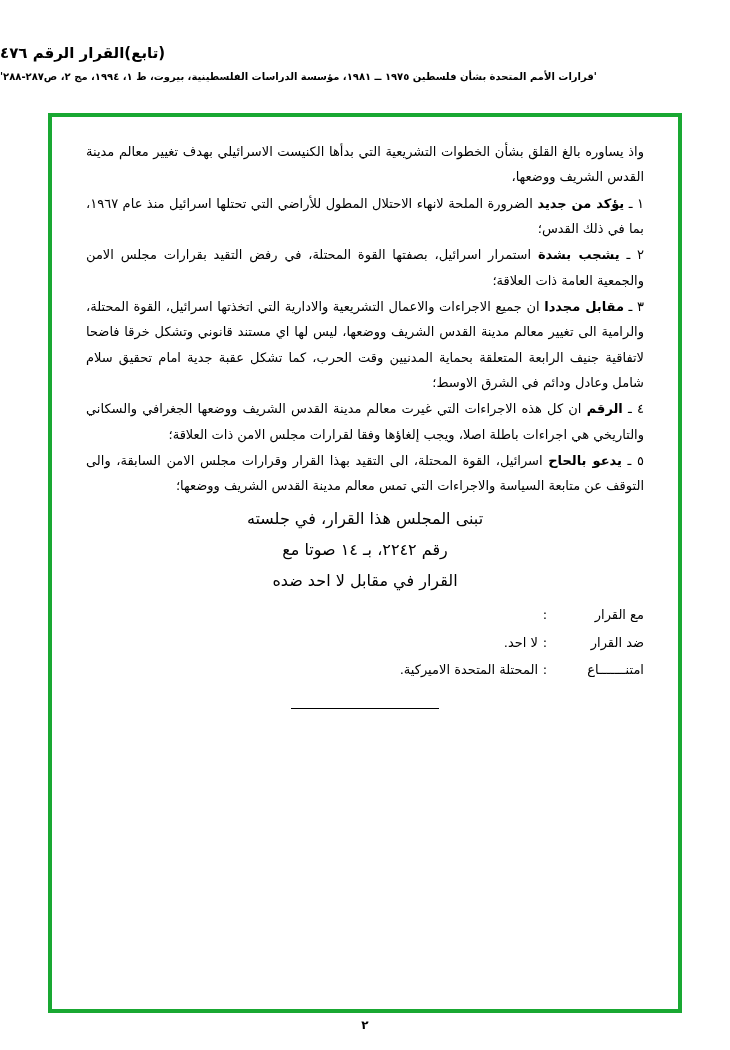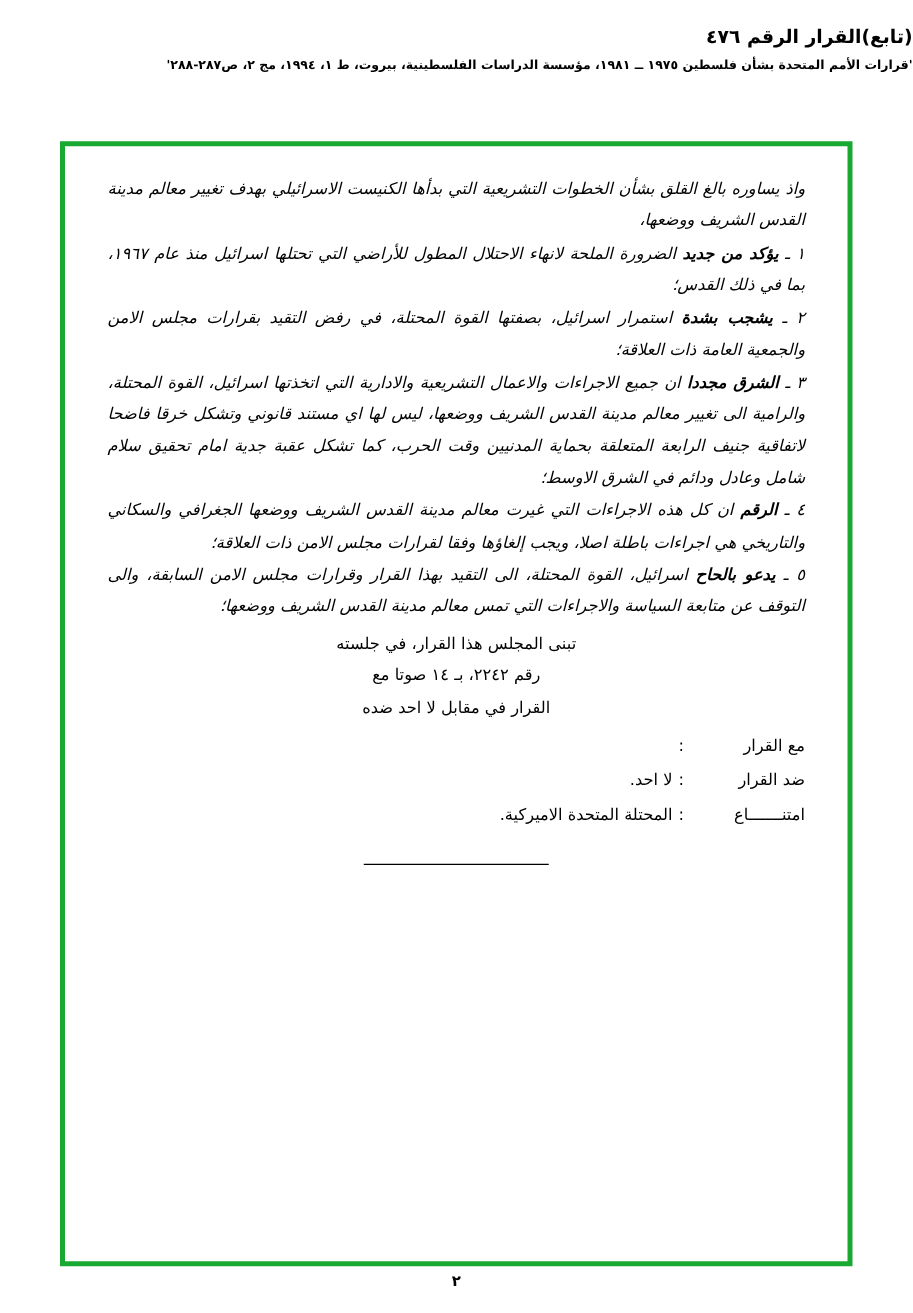--- a/index.html
+++ b/index.html
@@ -15,22 +15,22 @@
     position: relative;
     overflow: hidden;
   }
   .page {
     width: 730px;
     height: 1050px;
     position: relative;
     box-sizing: border-box;
   }
   .doc-header {
-    text-align: right;
-    padding-top: 20px;
+    text-align: left;
+    padding-top: 44px;
   }
   .doc-title {
     font-family: "DejaVu Sans", sans-serif;
     font-size: 15px;
     font-weight: bold;
     letter-spacing: 0.5px;
     direction: rtl;
   }
   .doc-source {
     font-family: "DejaVu Sans", sans-serif;
@@ -63,28 +63,27 @@
     font-size: 13px;
     line-height: 1.95;
     text-align: justify;
     text-justify: inter-word;
     direction: rtl;
   }
   .para {
     margin: 0 0 1px 0;
     padding: 0;
     text-indent: 0;
-    font-style: italic;
   }
   .lead {
     font-weight: bold;
   }
   .tally {
     font-family: "DejaVu Sans", sans-serif;
-    font-size: 13px;
+    font-size: 16px;
     line-height: 1.95;
     direction: rtl;
     text-align: center;
     margin-top: 4px;
   }
   .tally .tline { display: block; }
   .votes {
     margin-top: 6px;
     font-family: "DejaVu Sans", sans-serif;
     font-size: 13px;
@@ -149,21 +148,21 @@
         </p>
 
         <p class="para">
           <span>٢ ـ</span>
           <span class="lead">يشجب بشدة</span>
           <span>استمرار اسرائيل، بصفتها القوة المحتلة، في رفض التقيد بقرارات مجلس الامن والجمعية العامة ذات العلاقة؛</span>
         </p>
 
         <p class="para">
           <span>٣ ـ</span>
-          <span class="lead">الشرق مجددا</span>
+          <span class="lead">مقابل مجددا</span>
           <span>ان جميع الاجراءات والاعمال التشريعية والادارية التي اتخذتها اسرائيل، القوة المحتلة، والرامية الى تغيير معالم مدينة القدس الشريف ووضعها، ليس لها اي مستند قانوني وتشكل خرقا فاضحا لاتفاقية جنيف الرابعة المتعلقة بحماية المدنيين وقت الحرب، كما تشكل عقبة جدية امام تحقيق سلام شامل وعادل ودائم في الشرق الاوسط؛</span>
         </p>
 
         <p class="para">
           <span>٤ ـ</span>
           <span class="lead">الرقم</span>
           <span>ان كل هذه الاجراءات التي غيرت معالم مدينة القدس الشريف ووضعها الجغرافي والسكاني والتاريخي هي اجراءات باطلة اصلا، ويجب إلغاؤها وفقا لقرارات مجلس الامن ذات العلاقة؛</span>
         </p>
 
         <p class="para">

